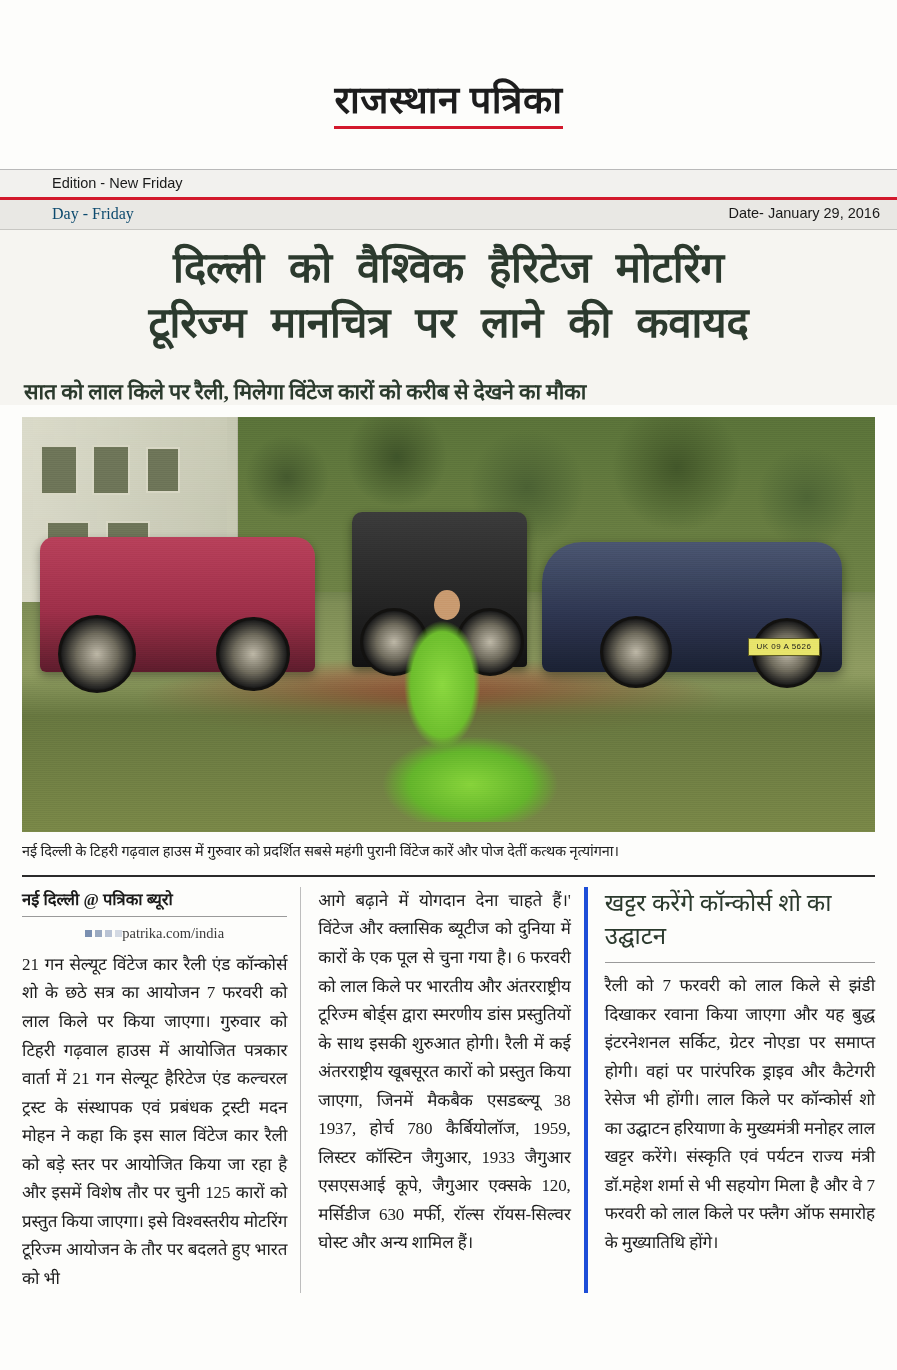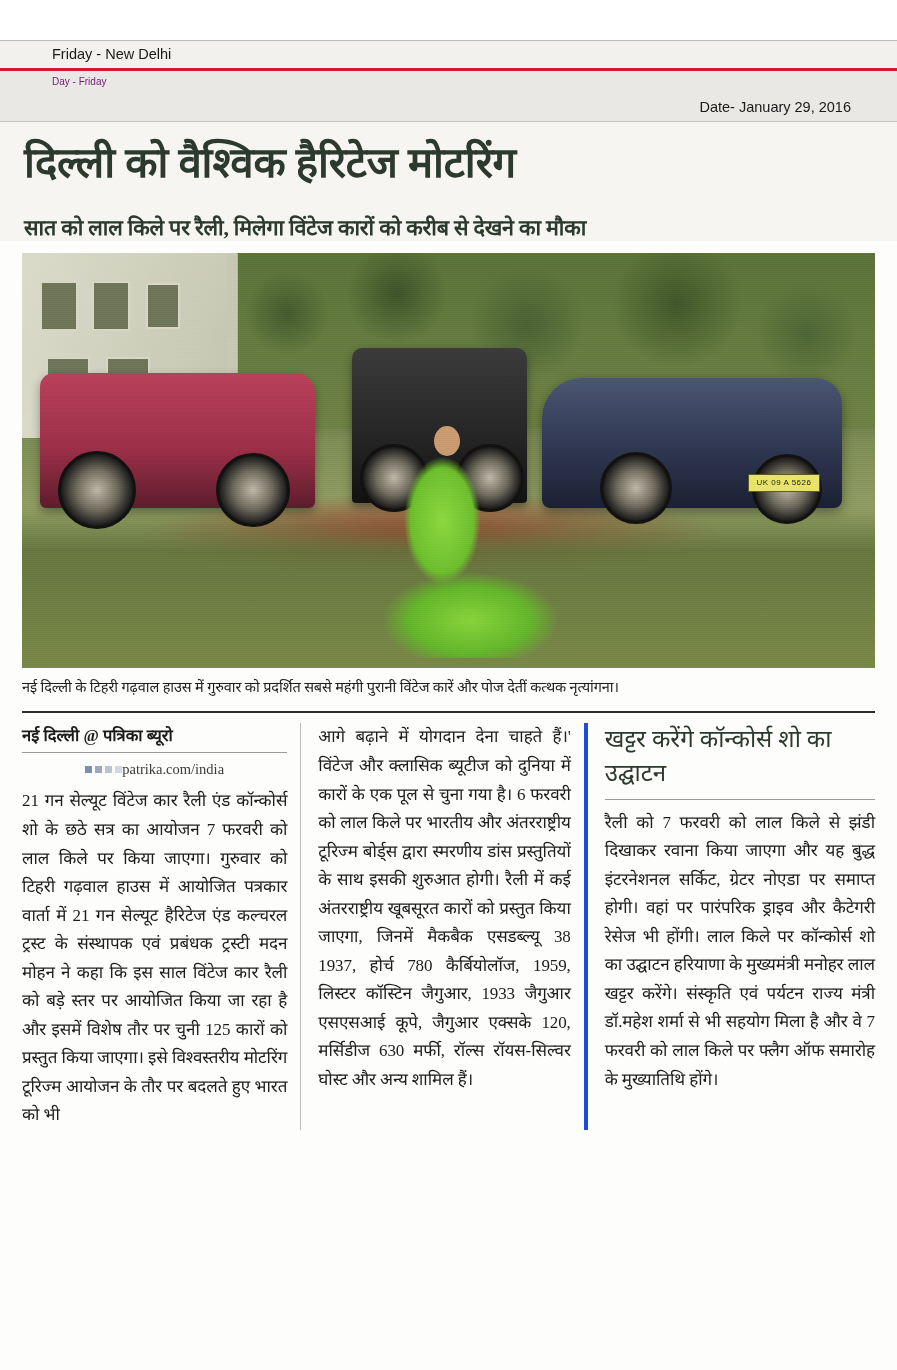--- a/index.html
+++ b/index.html
@@ -53,45 +53,44 @@
     padding-left: 52px;
   }
   .day-row {
     background: #e9e8e4;
     padding: 5px 0 6px 0;
     display: flex;
     justify-content: space-between;
     border-bottom: 1px solid #c8c7c3;
   }
   .day-text {
-    font-family: Liberation Sans, sans-serif;
-    font-size: 10px;
-    color: #701a75;
+    font-family: Liberation Serif, serif;
+    font-size: 16px;
+    color: #0c4a6e;
     padding-left: 52px;
   }
   .date-text {
     font-family: "Liberation Sans", sans-serif;
     font-size: 14.5px;
     color: #1a1a1a;
-    padding-right: 46px;
-    margin-top: 23px;
+    padding-right: 17px;
   }
 
   
   .headline-block {
     padding: 14px 24px 0 24px;
     background: #f6f5f1;
   }
   .headline {
-    font-family: Liberation Serif, serif;
+    font-family: Liberation Mono, monospace;
     font-size: 42px;
     line-height: 1.32;
     font-weight: bold;
     color: #2c3a2e;
-    text-align: left;
+    text-align: center;
     letter-spacing: -0.2px;
   }
   .subhead {
     font-family: "Liberation Serif", serif;
     font-size: 21.5px;
     font-weight: bold;
     color: #2b3a2d;
     margin-top: 21px;
     letter-spacing: -0.2px;
   }
@@ -278,33 +277,37 @@
     padding-bottom: 9px;
     border-bottom: 1px solid #9a9a9a;
     margin-bottom: 9px;
   }
 </style>
 </head>
 <body>
 
 <div class="page">
 
+  <div class="masthead">
+    <div class="masthead-title">राजस्थान पत्रिका</div>
+  </div>
 
   <div class="edition-wrap">
     <div class="edition-row">
-      <div class="edition-text">Friday - New Delhi</div>
+      <div class="edition-text">Edition - New Friday</div>
     </div>
     <div class="day-row">
       <div class="day-text">Day - Friday</div>
       <div class="date-text">Date- January 29, 2016</div>
     </div>
   </div>
 
   <div class="headline-block">
     <div class="headline">दिल्ली को वैश्विक हैरिटेज मोटरिंग</div>
+    <div class="headline">टूरिज्म मानचित्र पर लाने की कवायद</div>
     <div class="subhead">सात को लाल किले पर रैली, मिलेगा विंटेज कारों को करीब से देखने का मौका</div>
   </div>
 
   <div class="photo-wrap">
     <div class="photo">
       <div class="photo-trees"></div>
       <div class="photo-building">
         <div class="win" style="left:18px;top:28px;width:34px;height:46px;"></div>
         <div class="win" style="left:70px;top:28px;width:34px;height:46px;"></div>
         <div class="win" style="left:124px;top:30px;width:30px;height:42px;"></div>

